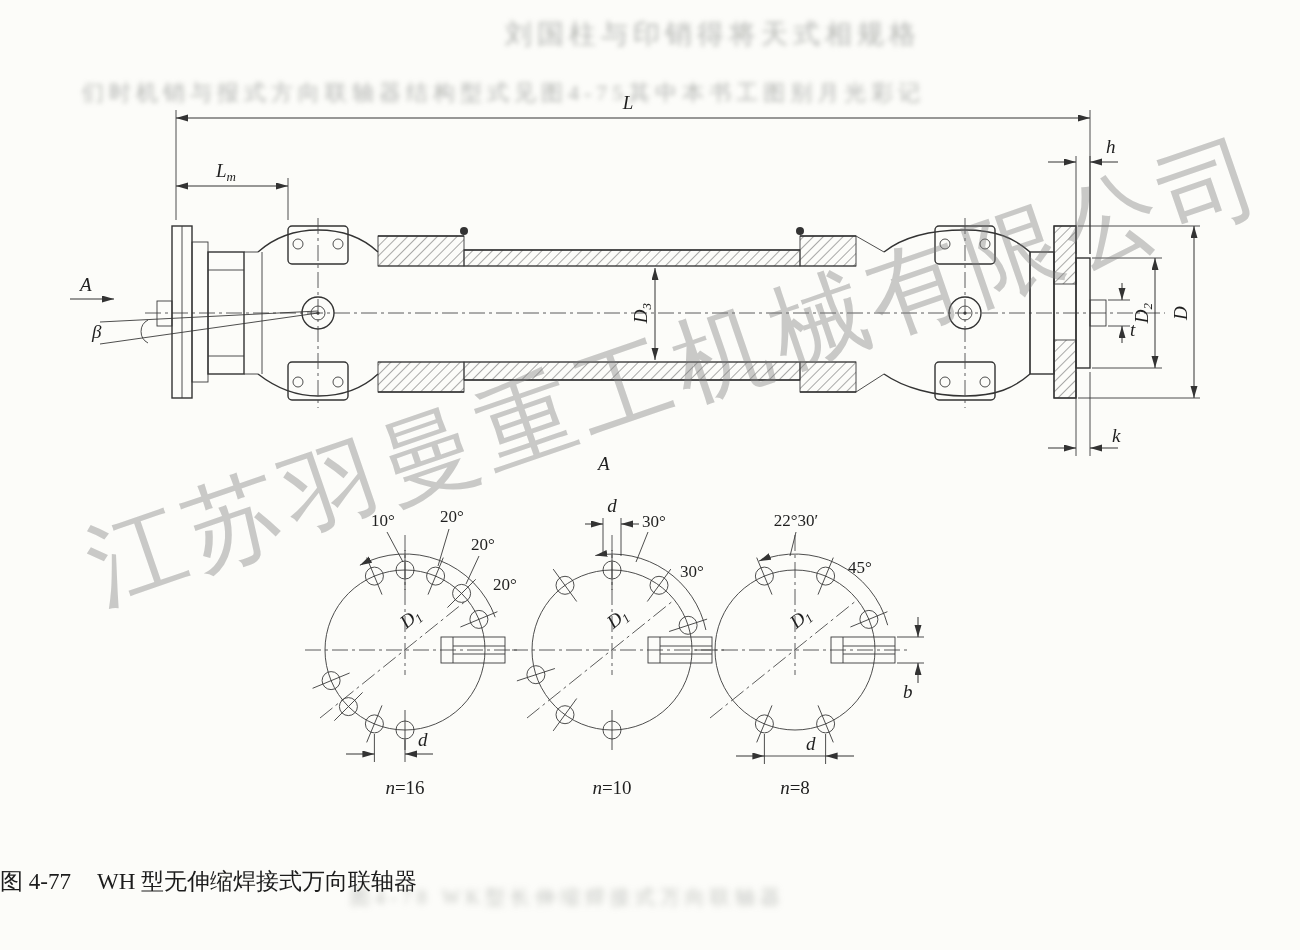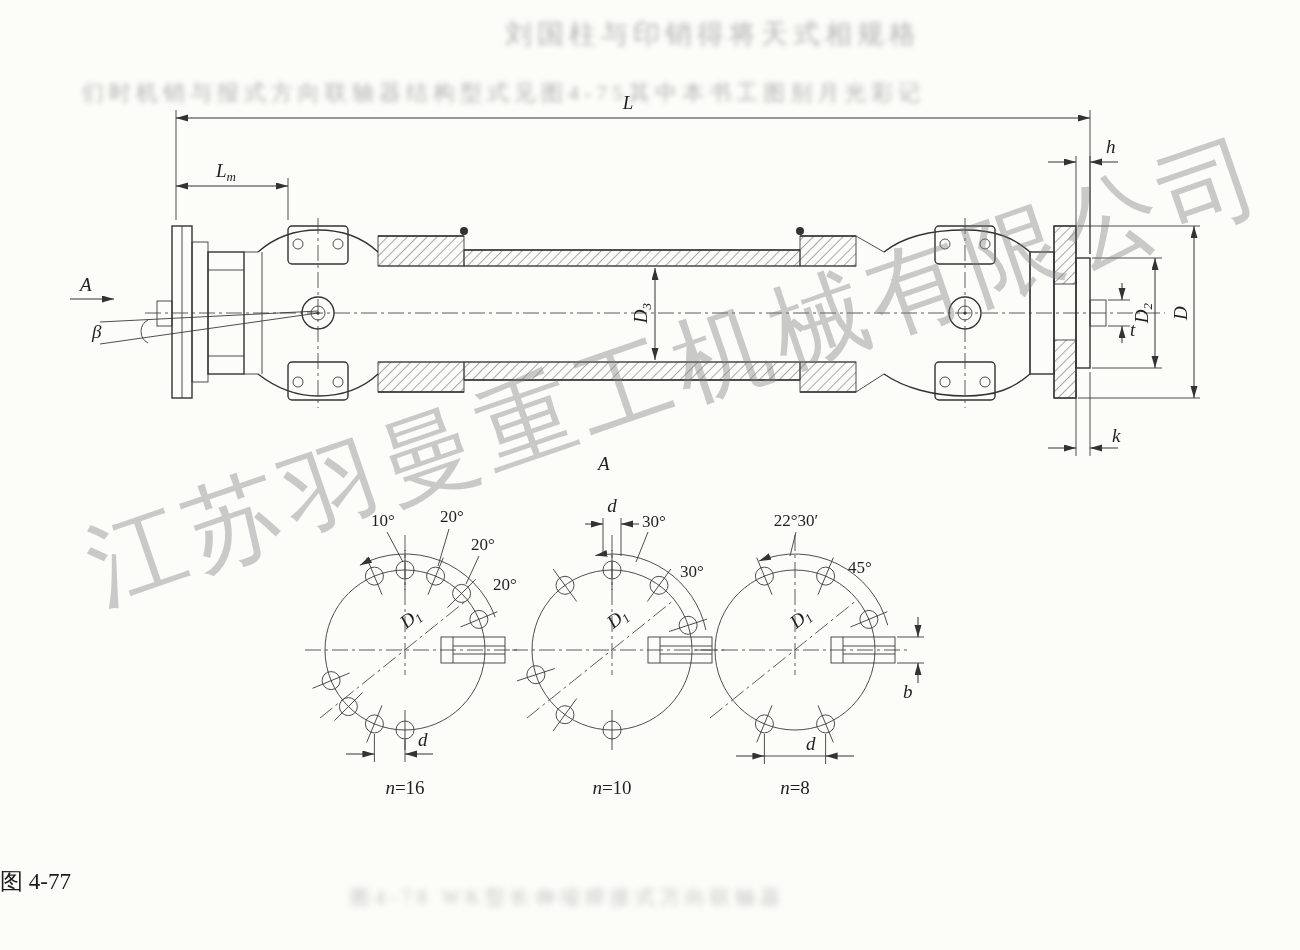--- a/index.html
+++ b/index.html
@@ -310,17 +310,18 @@
       <line class="t" x1="764.4" y1="756" x2="825.6" y2="756"></line>
       <text class="it" x="806" y="750">d</text>
       <text class="nl" x="795" y="794" text-anchor="middle"><tspan font-style="italic">n</tspan><tspan>=8</tspan></text>
     </g>
   </svg>
 
   <div id="wm">江苏羽曼重工机械有限公司</div>
 
   <div id="caption">
     <span>图 4-77</span>
+    <span>WH 型无伸缩焊接式万向联轴器</span>
   </div>
 
   <div id="bleed3" class="bleed">图4-78 WK型长伸缩焊接式万向联轴器</div>
 
 </div>
 
 </body></html>

